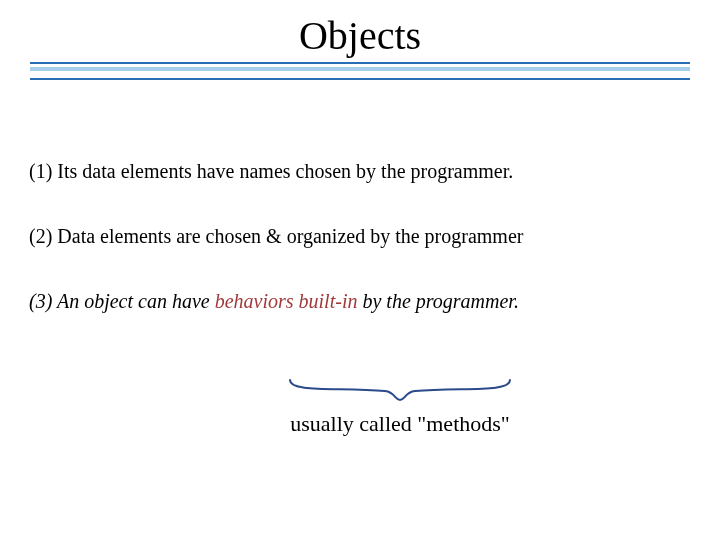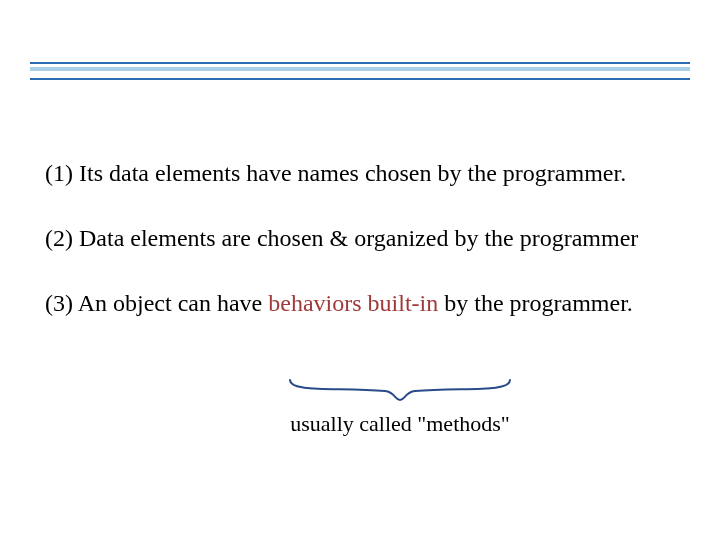--- a/index.html
+++ b/index.html
@@ -43,26 +43,26 @@
     background: #a7cfe8;
   }
   .intro {
     position: absolute;
     top: 92px;
     left: 55px;
     font-size: 25px;
   }
   .point {
     position: absolute;
-    left: 45px;
-    font-size: 24px;
+    left: 29px;
+    font-size: 20px;
   }
   .p1 { top: 160px; }
   .p2 { top: 225px; text-align: right; }
-  .p3 { top: 290px; }
+  .p3 { top: 290px; font-style: italic; }
   .p3 .em { color: #a03a3a; }
   .brace {
     position: absolute;
     top: 375px;
     left: 285px;
     width: 230px;
     height: 30px;
   }
   .note {
     position: absolute;
@@ -72,20 +72,21 @@
     text-align: center;
     font-size: 22px;
     line-height: 1.25;
   }
 </style>
 </head>
 <body>
 
 <div class="slide">
 
+  <div class="title">Objects</div>
 
   <div class="rule rule-outer"></div>
   <div class="rule rule-inner"></div>
 
 
   <div class="point p1">(1) Its data elements have names chosen by the programmer.</div>
   <div class="point p2">(2) Data elements are chosen &amp; organized by the programmer</div>
   <div class="point p3">
     <span>(3) An object can have </span><span class="em">behaviors built-in</span><span> by the programmer.</span>
   </div>

